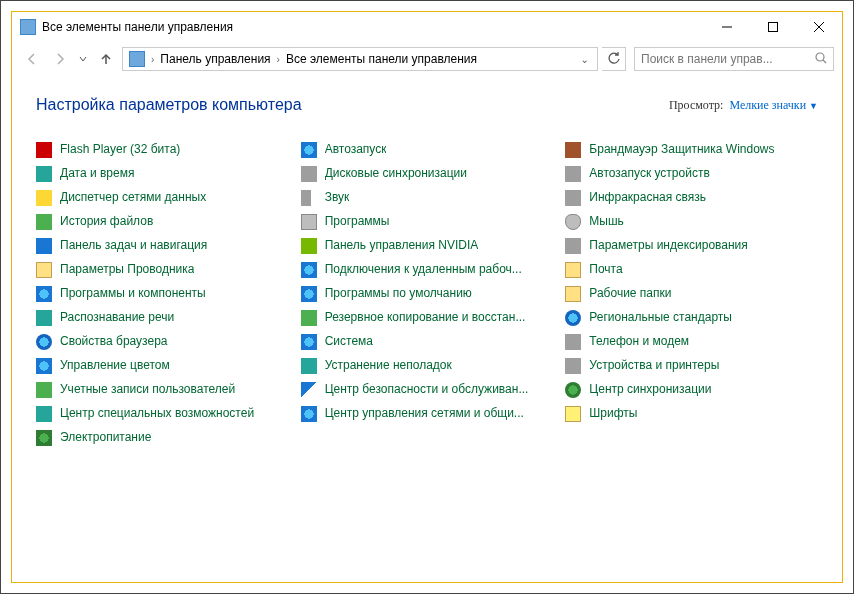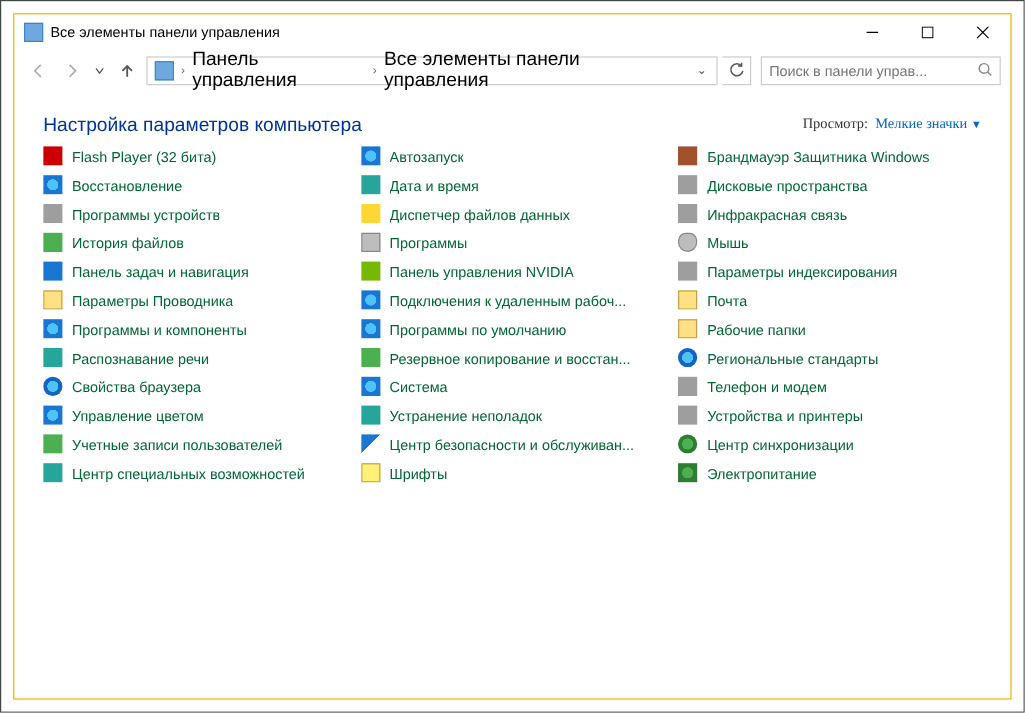--- a/index.html
+++ b/index.html
@@ -14,40 +14,40 @@
   .win-controls { margin-left: auto; display: flex; }
   .win-btn { width: 46px; height: 30px; display: flex; align-items: center; justify-content: center; cursor: default; }
   .win-btn svg { display: block; }
 
   
   .navbar { height: 34px; display: flex; align-items: center; padding: 0 8px; gap: 4px; }
   .nav-arrow { width: 24px; height: 24px; display: flex; align-items: center; justify-content: center; }
   .nav-arrow.disabled svg path, .nav-arrow.disabled svg polyline { stroke: #b0b0b0; }
   .addrbar { flex: 1; height: 24px; border: 1px solid #ccc; display: flex; align-items: center; padding: 0 2px; }
   .addr-icon { width: 16px; height: 16px; margin: 0 4px; background: #6fa8dc; border: 1px solid #3d85c6; }
-  .crumb { padding: 0 4px; font-size: 16px; cursor: default; }
+  .crumb { padding: 0 4px; font-size: 12px; cursor: default; }
   .crumb-sep { color: #666; padding: 0 2px; font-size: 10px; }
   .addr-dd { margin-left: auto; color: #555; padding: 0 6px; font-size: 10px; }
   .refresh { width: 24px; height: 24px; border: 1px solid #ccc; border-left: none; display: flex; align-items: center; justify-content: center; }
   .searchbox { width: 200px; height: 24px; border: 1px solid #ccc; margin-left: 4px; display: flex; align-items: center; padding: 0 6px; color: #888; }
   .searchbox input { border: none; outline: none; flex: 1; font-size: 12px; color: #888; background: transparent; }
   .search-icon { color: #888; font-size: 12px; }
 
   
   .content { flex: 1; padding: 20px 24px; overflow: hidden; }
-  .hdr { display: flex; align-items: flex-start; }
+  .hdr { display: flex; align-items: center; margin-bottom: 28px; }
   .hdr-title { color: #003399; font-size: 16px; font-weight: 400; }
   .hdr-right { margin-left: auto; font-size: 12px; display: flex; align-items: center; gap: 6px; font-family: Liberation Serif, serif; }
   .view-label { color: #333; }
   .view-link { color: #0066cc; cursor: default; }
   .dd-caret { color: #0066cc; font-size: 9px; }
 
   
   .grid { display: grid; grid-template-columns: repeat(3, 1fr); column-gap: 12px; }
-  .item { display: flex; align-items: flex-end; height: 24px; cursor: default; overflow: hidden; white-space: nowrap; }
+  .item { display: flex; align-items: flex-start; height: 24px; cursor: default; overflow: hidden; white-space: nowrap; }
   .item-icon { width: 16px; height: 16px; flex-shrink: 0; margin-right: 8px; display: inline-block; }
   .item-label { color: #006633; font-size: 12px; overflow: hidden; text-overflow: ellipsis; }
 
   
   .ic-red { background: #cc0000; }
   .ic-brown { background: #a0522d; }
   .ic-gray { background: #9e9e9e; }
   .ic-teal { background: #26a69a; }
   .ic-green { background: #4caf50; }
   .ic-yellow { background: #fdd835; }
@@ -162,38 +162,38 @@
           </div>
           <div class="item">
             <span class="item-icon ic-cp"></span>
             <span class="item-label">Автозапуск</span>
           </div>
           <div class="item">
             <span class="item-icon ic-brown"></span>
             <span class="item-label">Брандмауэр Защитника Windows</span>
           </div>
           <div class="item">
-            <span class="item-icon ic-cp"></span>
-            <span class="item-label">Восстановление</span>
-          </div>
-          <div class="item">
             <span class="item-icon ic-teal"></span>
             <span class="item-label">Дата и время</span>
           </div>
           <div class="item">
             <span class="item-icon ic-gray"></span>
-            <span class="item-label">Дисковые пространства</span>
-          </div>
-          <div class="item">
-            <span class="item-icon ic-gray"></span>
-            <span class="item-label">Программы устройств</span>
+            <span class="item-label">Дисковые синхронизации</span>
+          </div>
+          <div class="item">
+            <span class="item-icon ic-gray"></span>
+            <span class="item-label">Автозапуск устройств</span>
           </div>
           <div class="item">
             <span class="item-icon ic-yellow"></span>
-            <span class="item-label">Диспетчер файлов данных</span>
+            <span class="item-label">Диспетчер сетями данных</span>
+          </div>
+          <div class="item">
+            <span class="item-icon ic-sound"></span>
+            <span class="item-label">Звук</span>
           </div>
           <div class="item">
             <span class="item-icon ic-gray"></span>
             <span class="item-label">Инфракрасная связь</span>
           </div>
           <div class="item">
             <span class="item-icon ic-green"></span>
             <span class="item-label">История файлов</span>
           </div>
           <div class="item">
@@ -286,20 +286,24 @@
           </div>
           <div class="item">
             <span class="item-icon ic-sync"></span>
             <span class="item-label">Центр синхронизации</span>
           </div>
           <div class="item">
             <span class="item-icon ic-teal"></span>
             <span class="item-label">Центр специальных возможностей</span>
           </div>
           <div class="item">
+            <span class="item-icon ic-cp"></span>
+            <span class="item-label">Центр управления сетями и общи...</span>
+          </div>
+          <div class="item">
             <span class="item-icon ic-font"></span>
             <span class="item-label">Шрифты</span>
           </div>
           <div class="item">
             <span class="item-icon ic-power"></span>
             <span class="item-label">Электропитание</span>
           </div>
         </div>
   </div>
 

